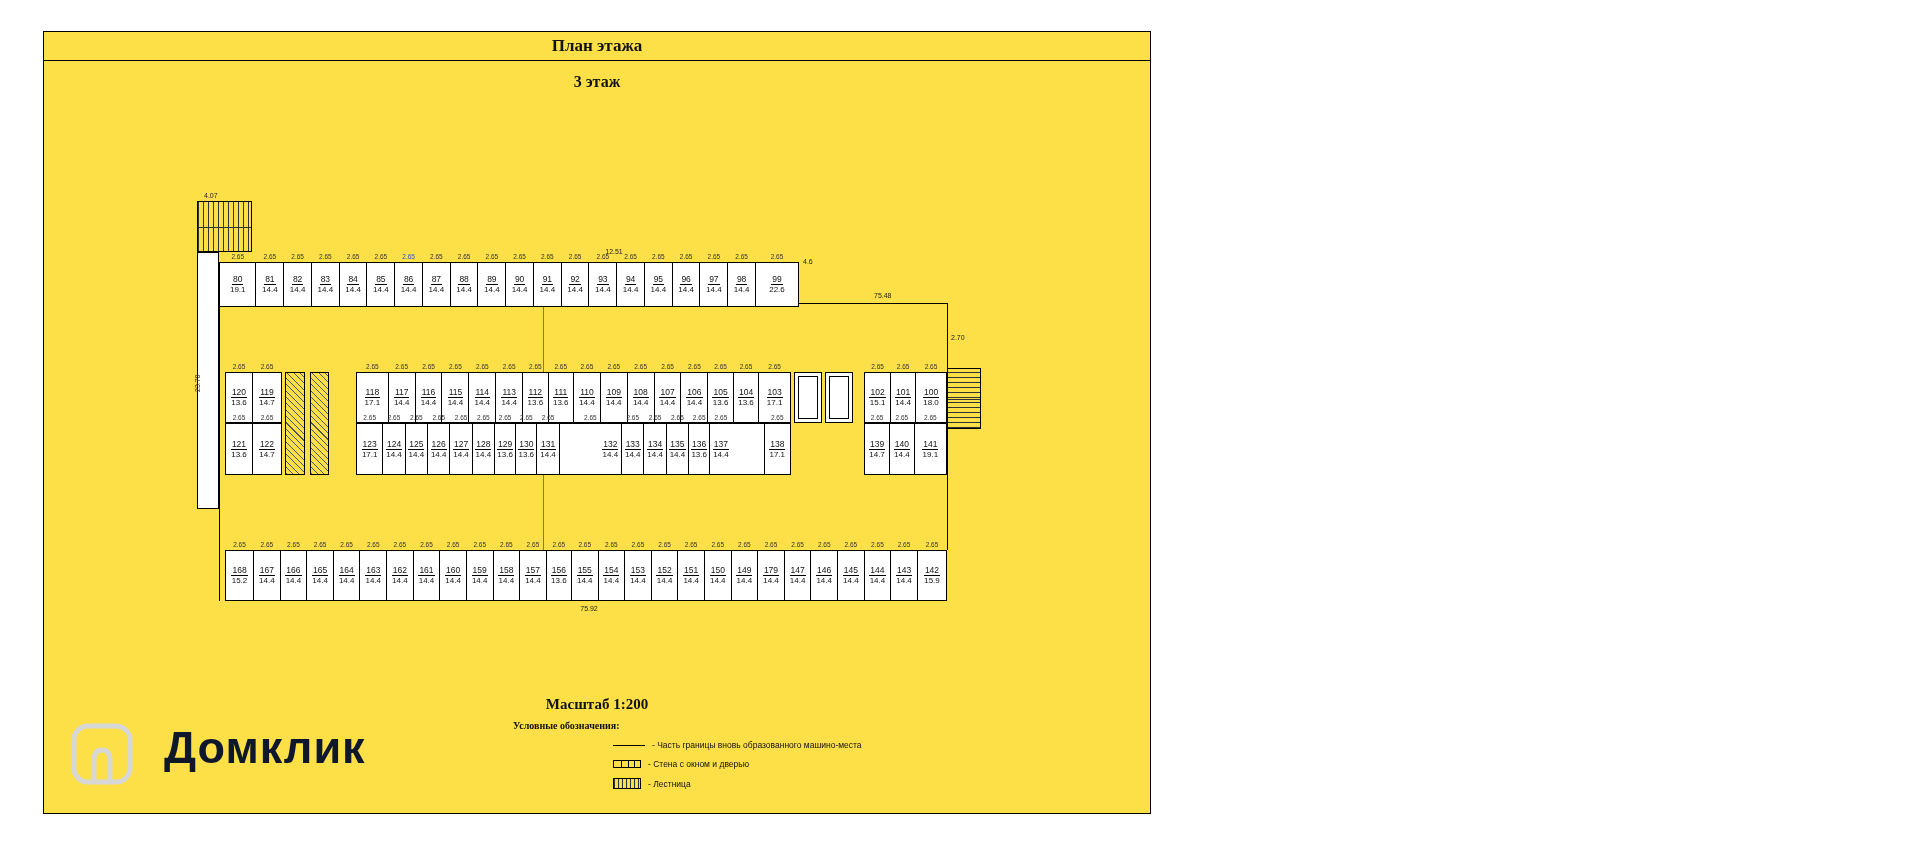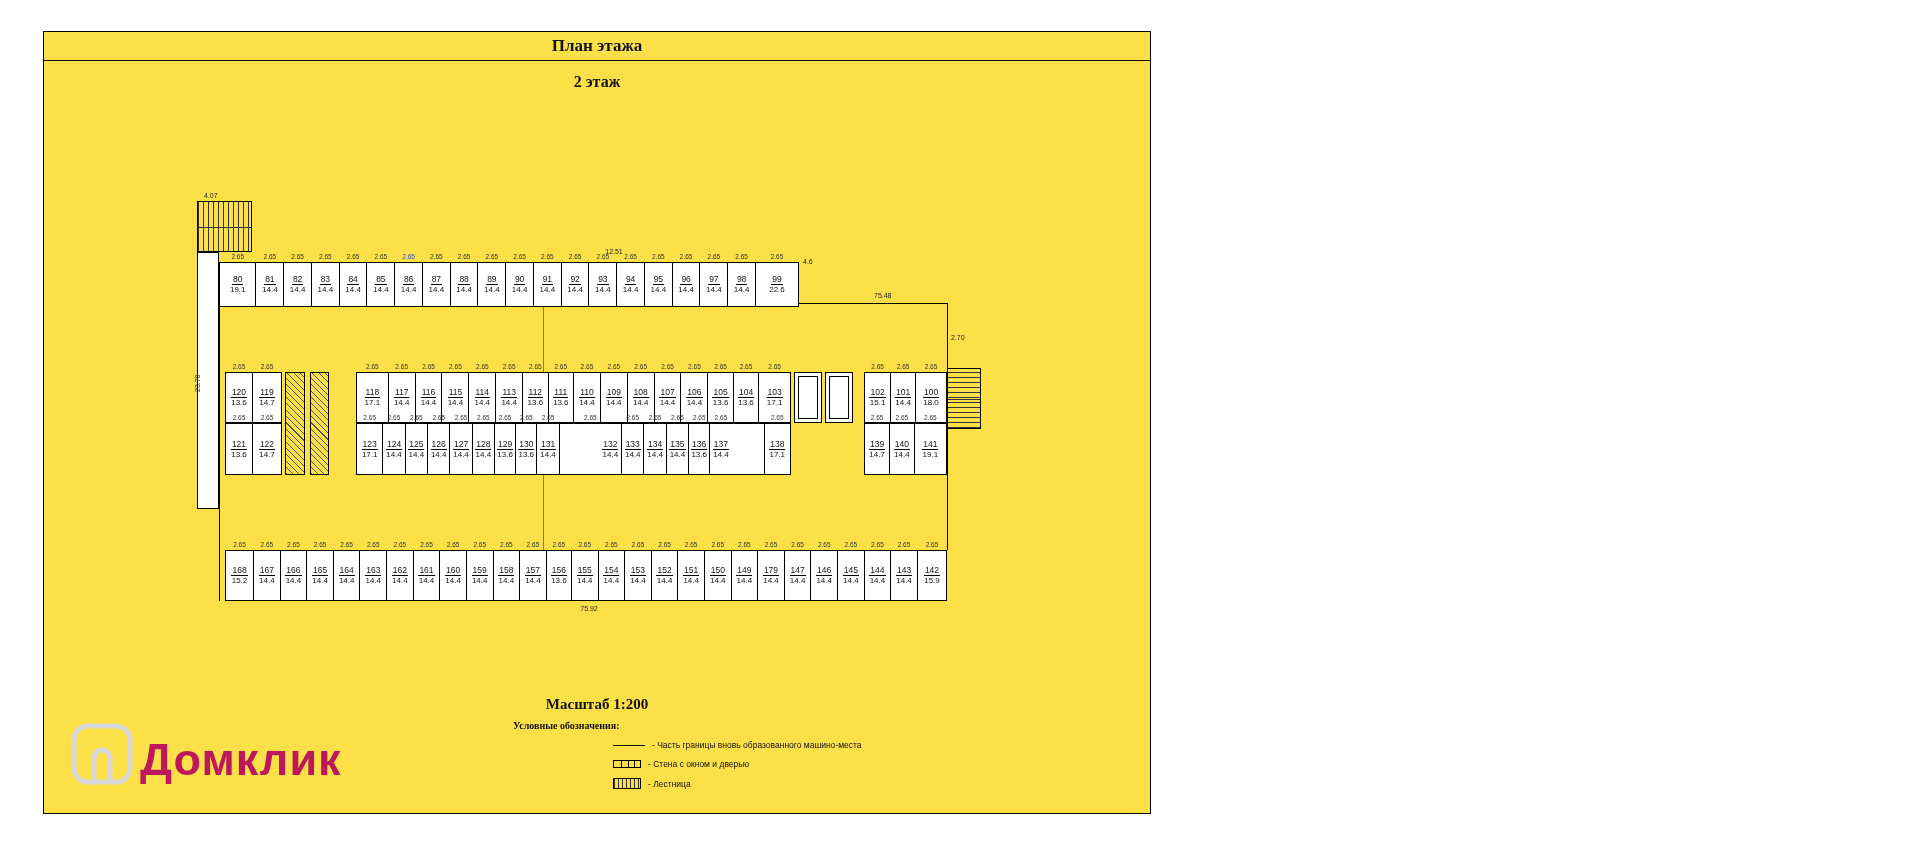--- a/index.html
+++ b/index.html
@@ -54,31 +54,31 @@
   .legend-item{display:flex;align-items:center;margin-top:9px;padding-left:100px;}
   .legend-item .lab{font-size:8.5px;margin-left:7px;}
   .sym{display:inline-block;}
   .sym-line{width:32px;border-top:1.2px solid #000;height:0;}
   .sym-wall{width:28px;height:8px;border:1px solid #000;box-sizing:border-box;background:
             linear-gradient(90deg,transparent 0 7px,#000 7px 8px,transparent 8px 14px,
             #000 14px 15px,transparent 15px 20px,#000 20px 21px,transparent 21px);}
   .sym-stairs{width:28px;height:11px;border:1px solid #000;box-sizing:border-box;background:
               repeating-linear-gradient(90deg,#333 0 1px,transparent 1px 4px);}
 
-  .watermark{position:absolute;left:70px;top:722px;display:flex;align-items:flex-end;
-             gap:6px;color:#be185d;z-index:6;}
+  .watermark{position:absolute;left:70px;top:722px;display:flex;align-items:flex-start;
+             gap:30px;color:#0f172a;z-index:6;}
   .watermark .wm-text{font-size:45px;font-weight:bold;letter-spacing:1px;}
 </style>
 </head>
 <body>
 
 <div class="sheet">
 
   <div class="titlebar">План этажа</div>
-  <div class="subtitle">2 этаж</div>
+  <div class="subtitle">3 этаж</div>
 
   <div class="thin-grid" style="left:499px;top:275px;height:294px;"></div>
   <div class="line-v" style="left:175px;top:230px;height:339px;"></div>
   <div class="line-v" style="left:903px;top:271px;height:247px;"></div>
   <div class="line-h" style="left:755px;top:271px;width:148px;"></div>
 
   <div class="stairs" style="left:153px;top:169px;width:55px;height:51px;"></div>
   <div class="corridor" style="left:153px;top:220px;width:22px;height:257px;"></div>
   <div class="stairs horiz" style="left:903px;top:336px;width:34px;height:61px;"></div>
   <div class="hatch" style="left:241px;top:340px;width:20px;height:103px;"></div>

